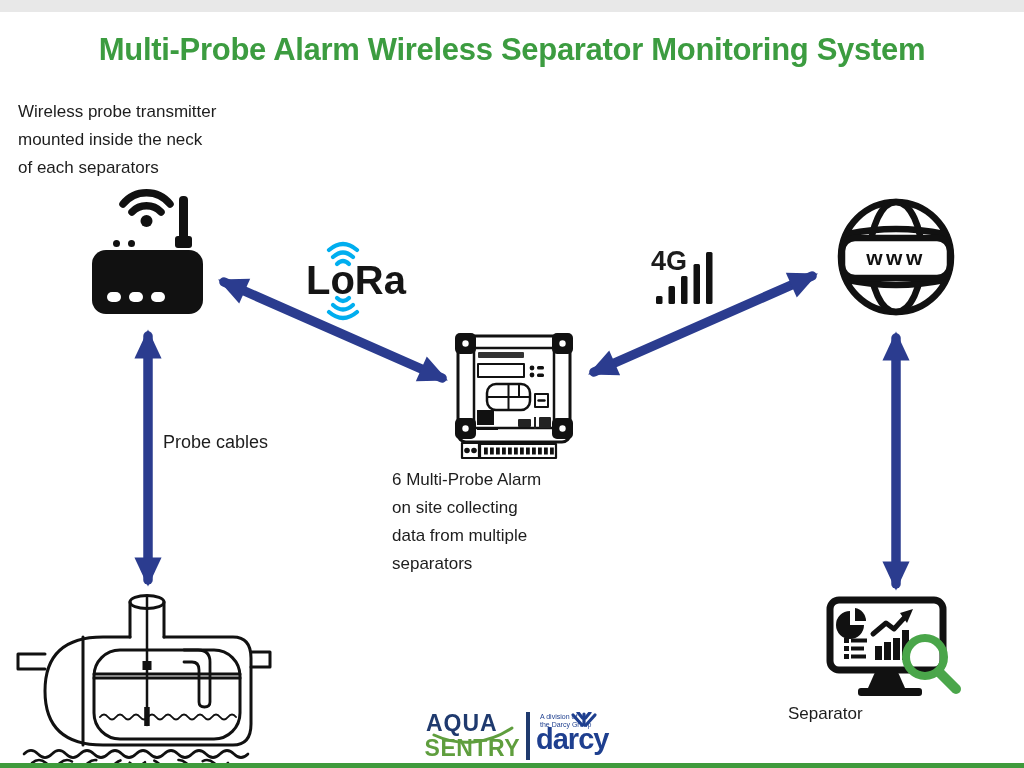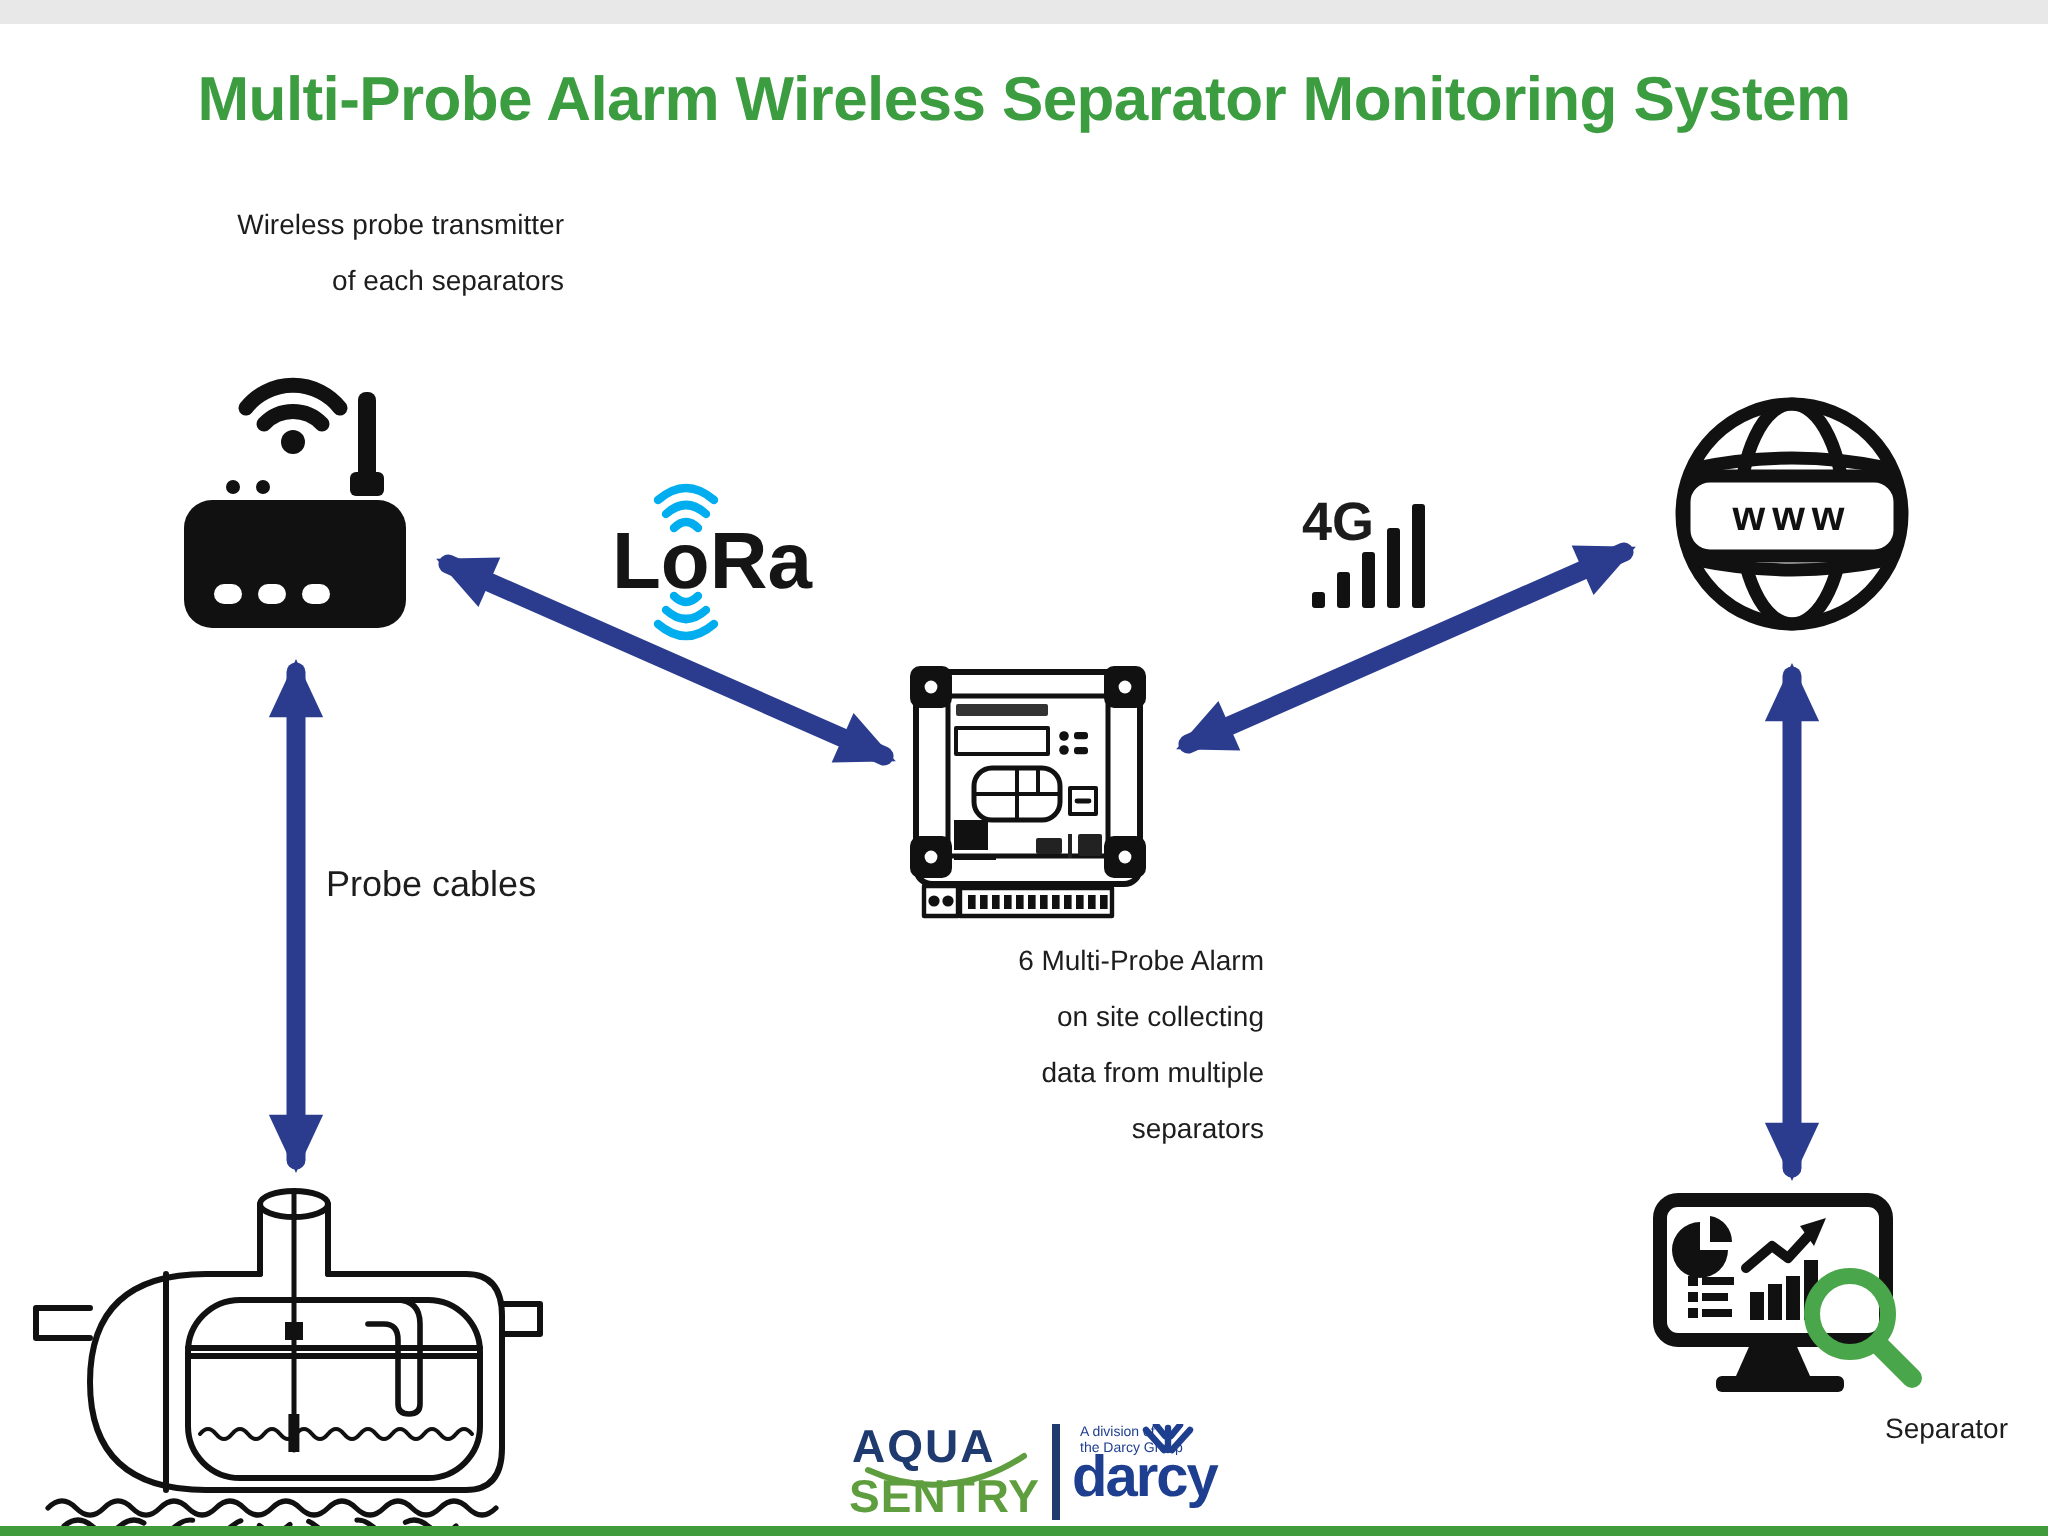--- a/index.html
+++ b/index.html
@@ -6,21 +6,21 @@
   #canvas {
     position:relative; width:1024px; height:768px; background:#ffffff;
     font-family:"Liberation Sans", sans-serif; overflow:hidden; margin:12px auto;
   }
   .abs { position:absolute; }
   #page-title {
     top:20px; left:0; width:1024px; text-align:center;
     font-size:31px; font-weight:800; letter-spacing:-0.3px;
     color:var(--title-green);
   }
-  .caption { color:#1d1d1d; font-size:14px; line-height:28px; text-align:right; }
+  .caption { color:#1d1d1d; font-size:17px; line-height:28px; text-align:left; }
   #transmitter-caption { left:18px; top:86px; width:264px; }
   #alarm-caption { left:392px; top:454px; width:240px; }
   #monitoring-caption { left:788px; top:688px; width:216px; }
   #probe-cables-label { left:163px; top:416px; width:130px; text-align:left; font-size:18px; }
   
   #arrows-layer { left:0; top:0; color:var(--arrow-navy); pointer-events:none; }
   .arrow-line { stroke:currentColor; stroke-width:9.5; stroke-linecap:round; }
   
   .ink-stroke { stroke:var(--ink); fill:none; stroke-linecap:round; stroke-linejoin:round; }
   .ink-fill { fill:var(--ink); stroke:none; }
@@ -40,20 +40,21 @@
 </style>
 </head>
 <body>
 
 <div id="canvas">
 
   <div id="page-title" class="abs">Multi-Probe Alarm Wireless Separator Monitoring System</div>
 
   <div id="transmitter-caption" class="abs caption">
     <div>Wireless probe transmitter</div>
+    <div>mounted inside the neck</div>
     <div>of each separators</div>
   </div>
 
   <svg id="arrows-layer" class="abs" width="1024" height="768" viewBox="0 0 1024 768">
     <defs>
       <marker id="ah" viewBox="0 0 10 10" refX="7.5" refY="5" markerWidth="3.4" markerHeight="3.4" orient="auto-start-reverse" markerUnits="strokeWidth">
         <path d="M0.5,0.8 L9.5,5 L0.5,9.2 Z" fill="currentColor"></path>
       </marker>
     </defs>
     <line class="arrow-line" x1="224" y1="270" x2="442" y2="366" marker-start="url(#ah)" marker-end="url(#ah)"></line>

